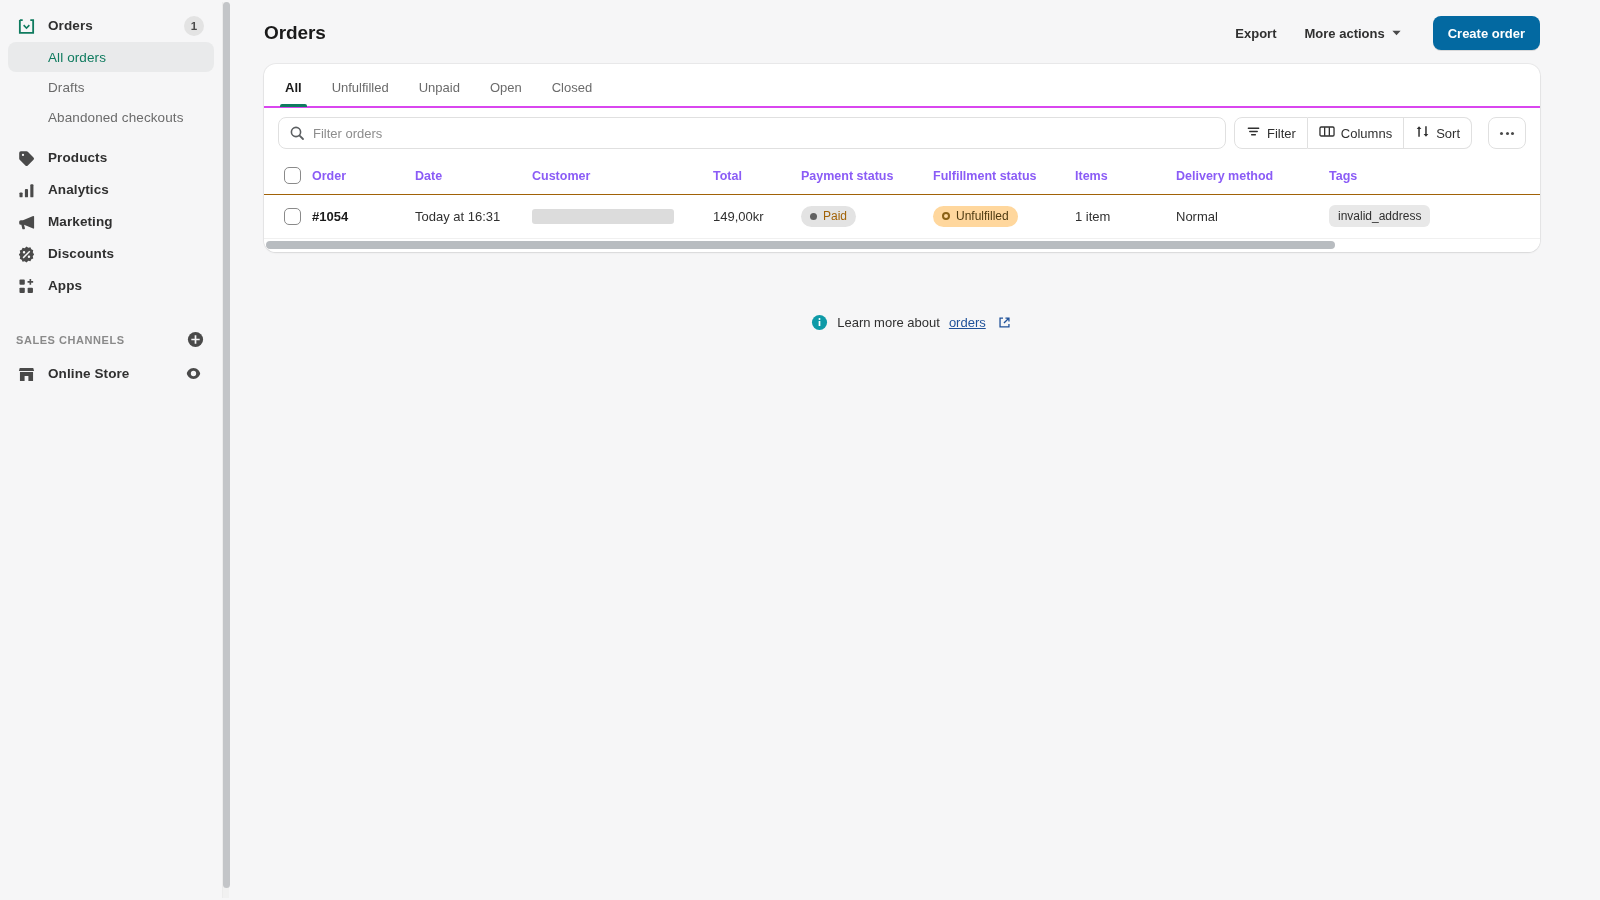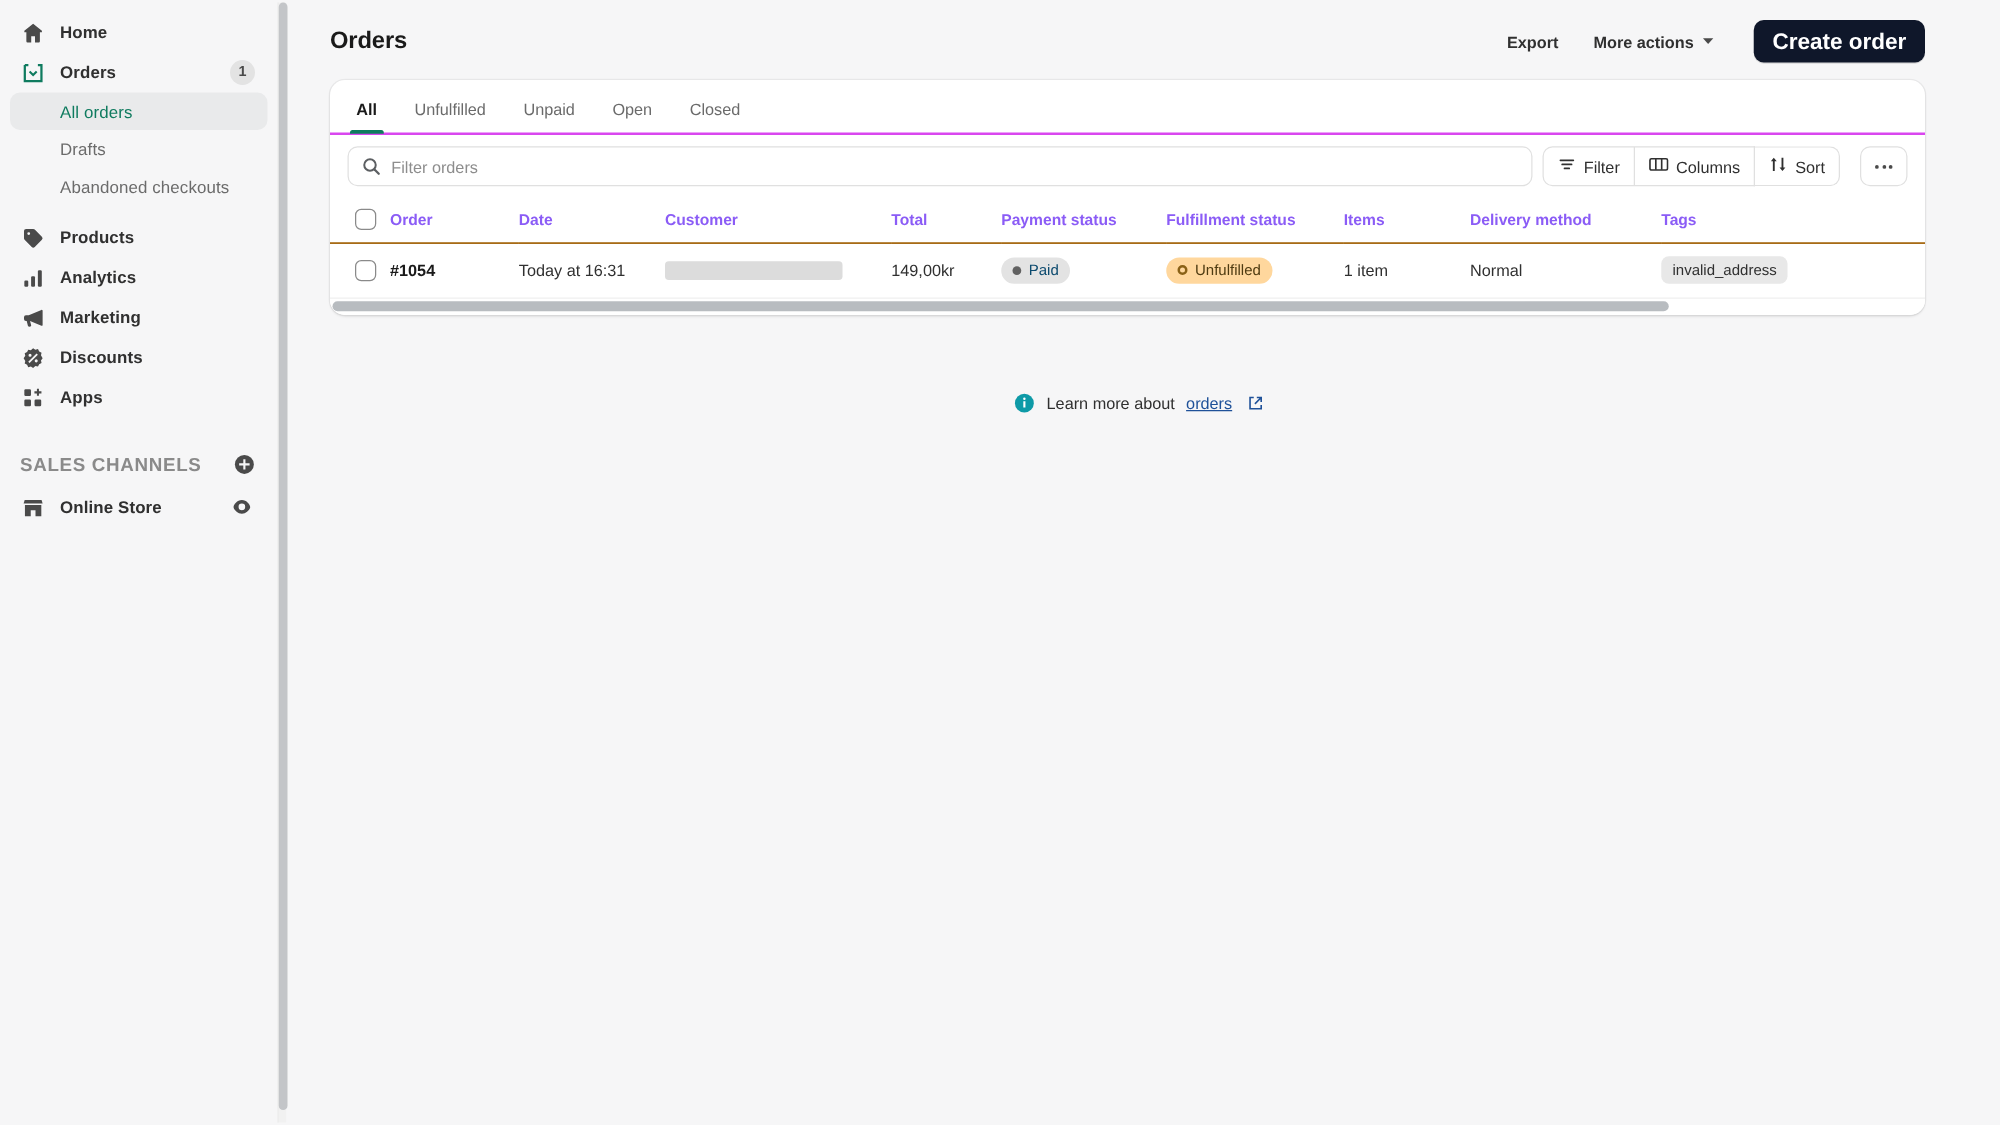--- a/index.html
+++ b/index.html
@@ -50,21 +50,21 @@
   .sub-item.active { background: #e9eaeb; }
   .sub-item.active .lbl { color: #0f7b5f; font-weight: 400; }
 
   .nav-gap { height: 10px; }
 
   .section-head {
     display: flex; align-items: center; justify-content: space-between;
     margin: 26px 16px 6px 16px; height: 24px;
   }
   .section-head .t {
-    font-size: 15px; color: #8a8a8a; font-weight: 600;
+    font-size: 11px; color: #8a8a8a; font-weight: 600;
     letter-spacing: 0.55px;
   }
   .section-head .plus { width: 20px; height: 20px; cursor: pointer; }
   .eye { width: 20px; height: 20px; position: absolute; right: 10px; cursor: pointer; }
 
   
   .side-scroll {
     position: absolute; left: 222px; top: 2px;
     width: 7px; height: 896px;
     background: #f1f1f1; border-left: 1px solid #ececec;
@@ -87,22 +87,22 @@
   }
   .header-actions { margin-left: auto; display: flex; align-items: center; gap: 4px; }
   .hdr-btn {
     height: 32px; padding: 0 12px; border-radius: 8px;
     display: flex; align-items: center; gap: 6px;
     font-size: 13px; color: #303030; font-weight: 600;
     background: transparent; border: none; cursor: pointer;
   }
   .btn-primary {
     height: 34px; padding: 0 15px; border-radius: 8px;
-    background: #0f172a; color: #fff; border: none; cursor: pointer;
-    font-size: 18px; font-weight: 600; margin-left: 15px;
+    background: #0369a1; color: #fff; border: none; cursor: pointer;
+    font-size: 13px; font-weight: 600; margin-left: 15px;
     box-shadow: 0 1px 0 rgba(0,0,0,0.12);
   }
 
   .card {
     margin: 0 60px 0 42px;
     background: #ffffff; border-radius: 12px;
     box-shadow: 0 0 0 1px rgba(0,0,0,0.05), 0 1px 2px rgba(0,0,0,0.08);
     overflow: hidden;
   }
 
@@ -187,21 +187,21 @@
     border: 1.6px solid #8a8a8a; background: #fff; cursor: pointer; display: block;
   }
   .order-id { font-weight: 700; color: #1a1a1a; }
   .redact { width: 142px; height: 15px; border-radius: 3px; background: #dcdcdc; display: block; }
 
   .badge-pill {
     display: inline-flex; align-items: center; gap: 6px;
     height: 21px; padding: 0 9px; border-radius: 11px;
     font-size: 12px; font-weight: 500;
   }
-  .badge-paid { background: #e3e3e3; color: #0c4a6e; }
+  .badge-paid { background: #e3e3e3; color: #a16207; }
   .badge-paid .dot { width: 7px; height: 7px; border-radius: 50%; background: #616161; }
   .badge-unful { background: #ffd79d; color: #4f3b11; }
   .badge-unful .ring {
     width: 8px; height: 8px; border-radius: 50%;
     border: 2px solid #8a6116; background: transparent;
   }
   .tag-chip {
     display: inline-flex; align-items: center; height: 22px; padding: 0 9px;
     border-radius: 6px; background: #e8e8e8; color: #303030; font-size: 12px;
   }
@@ -228,28 +228,20 @@
   }
   .ext-ic { width: 13px; height: 13px; margin-left: 3px; vertical-align: -1px; }
 </style>
 </head>
 <body>
 
 <div class="app">
 
   <nav class="sidebar">
 
-    <div class="nav-item">
-      <span class="ic">
-        <svg width="19" height="19" viewBox="0 0 20 20">
-            <path fill="#4a4a4a" d="M10 2.2 2.6 8.1v1.2h1.7v7.6a1 1 0 0 0 1 1h3.1v-5.2h3.2v5.2h3.1a1 1 0 0 0 1-1V9.3h1.7V8.1z"></path>
-          </svg>
-      </span>
-      <span class="lbl">Home</span>
-    </div>
 
     <div class="nav-item">
       <span class="ic">
         <svg width="19" height="19" viewBox="0 0 20 20">
           <path fill="none" stroke="#0f7b5f" stroke-width="1.9" d="M3 3.2h3M14 3.2h3v13.6H3V3.2"></path>
           <path fill="#0f7b5f" d="M10 5.3v5.1l2.4-2.4 1.2 1.2L10 12.9 6.4 9.2l1.2-1.2L10 10.4z"></path>
           <path fill="#0f7b5f" d="M3.2 11.3h13.6v5.5H3.2z" opacity="0"></path>
         </svg>
       </span>
       <span class="lbl">Orders</span>

